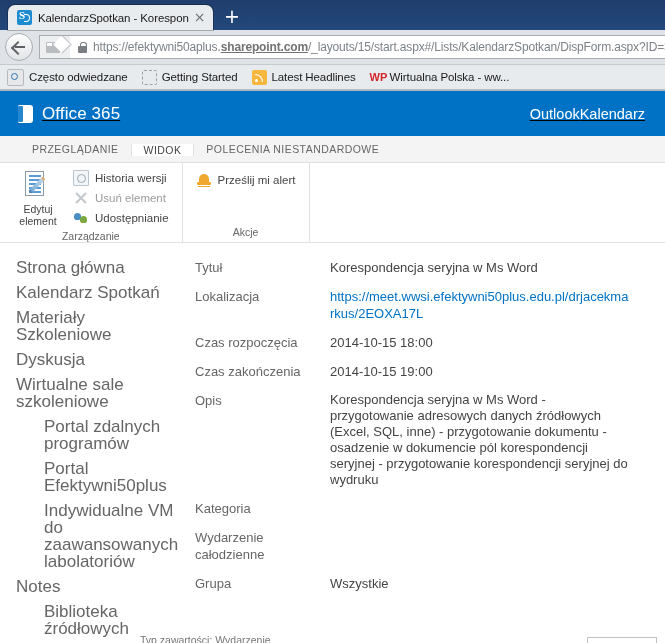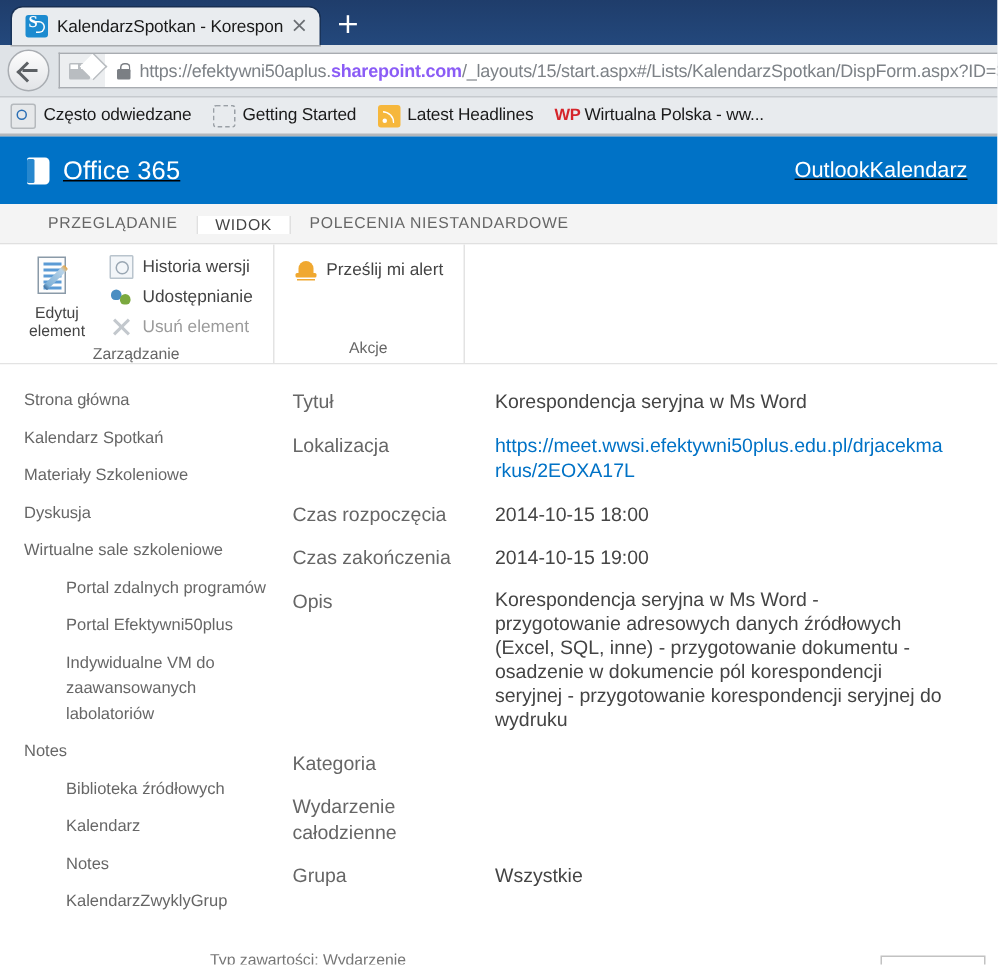--- a/index.html
+++ b/index.html
@@ -228,22 +228,23 @@
   }
   .url-text {
     font-size: 12px;
     color: #7d8287;
     white-space: nowrap;
     overflow: hidden;
     font-family: "Liberation Sans", sans-serif;
     letter-spacing: -0.15px;
   }
   .url-text b {
-    color: #8b5cf6;
+    color: #737373;
     font-weight: bold;
+    text-decoration: underline;
   }
 
   #bookmarks-bar {
     height: 26px;
     background: #e8ebee;
     display: flex;
     align-items: center;
     padding-left: 7px;
     box-sizing: border-box;
     border-top: 1px solid #c6cace;
@@ -536,21 +537,21 @@
     height: 388px;
     background: #ffffff;
   }
   #left-nav {
     width: 190px;
     flex: 0 0 190px;
     padding-top: 12px;
     box-sizing: border-box;
   }
   .nav-item {
-    font-size: 11px;
+    font-size: 17px;
     color: #666666;
     padding: 4px 10px 4px 16px;
     line-height: 17px;
     cursor: pointer;
   }
   .nav-item.sub {
     padding-left: 44px;
   }
 
   #form-area {
@@ -695,27 +696,27 @@
         <span class="big-btn-label">
           <span>Edytuj</span><br>
           <span>element</span>
         </span>
       </div>
       <div class="small-btns">
         <div class="small-btn">
           <span class="sb-ico ico-history"></span>
           <span>Historia wersji</span>
         </div>
+        <div class="small-btn disabled">
+          <span class="sb-ico ico-delete"></span>
+          <span>Usuń element</span>
+        </div>
         <div class="small-btn">
           <span class="sb-ico ico-share"></span>
           <span>Udostępnianie</span>
-        </div>
-        <div class="small-btn disabled">
-          <span class="sb-ico ico-delete"></span>
-          <span>Usuń element</span>
         </div>
       </div>
     </div>
     <div class="ribbon-group-label">Zarządzanie</div>
   </div>
 
   <div class="ribbon-group" style="min-width:108px;">
     <div class="ribbon-group-row">
       <div class="small-btns" style="padding-top:4px;">
         <div class="small-btn">

